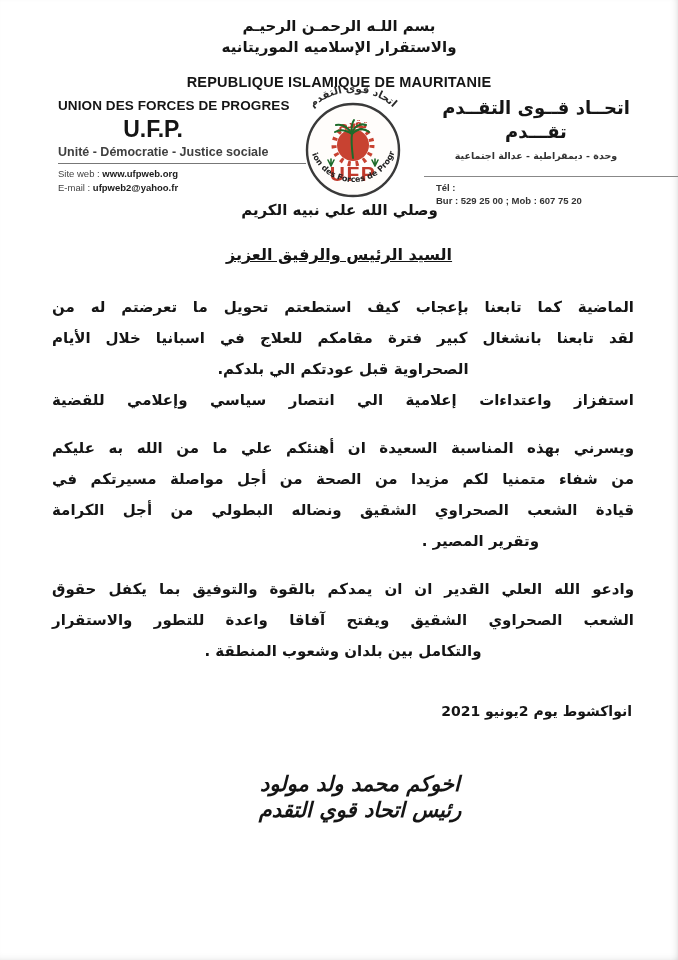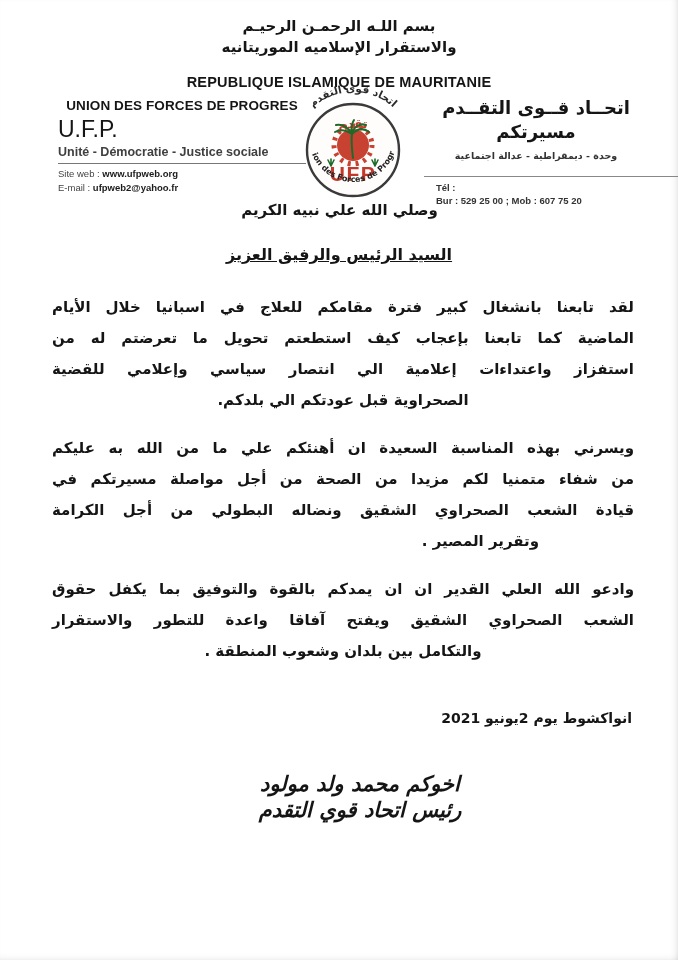--- a/index.html
+++ b/index.html
@@ -8,22 +8,22 @@
     background:#ffffff; overflow:hidden; color:#151515;
     font-family:"DejaVu Sans", sans-serif;
     box-shadow:inset -6px 0 10px -8px rgba(0,0,0,.25), inset 0 -6px 10px -8px rgba(0,0,0,.15);
   }
   
   .nat-header { position:absolute; top:16px; left:0; right:0; text-align:center; }
   .nat-ar { font-size:15px; font-weight:bold; direction:rtl; line-height:21px; }
   .nat-fr { font-family:"Liberation Sans", sans-serif; font-size:14.5px; font-weight:bold; letter-spacing:.2px; margin-top:16px; }
   
   .lh-left { position:absolute; left:58px; top:98px; width:248px; }
-  .lh-org  { font-family:"Liberation Sans", sans-serif; font-weight:bold; font-size:13.5px; letter-spacing:.1px;text-align:center; }
-  .lh-ufp  { font-family:"Liberation Sans", sans-serif; font-weight:normal; font-size:23px; margin:3px 0 2px 0; width:190px; }
+  .lh-org  { font-family:"Liberation Sans", sans-serif; font-weight:bold; font-size:13.5px; letter-spacing:.1px; }
+  .lh-ufp  { font-family:"Liberation Sans", sans-serif; font-weight:bold; font-size:23px; margin:3px 0 2px 0; text-align:center; width:190px; }
   .lh-motto{ font-family:"Liberation Sans", sans-serif; font-weight:bold; font-size:12.5px; color:#404040;
              border-bottom:1.5px solid #777; padding-bottom:4px; margin-bottom:3px; }
   .lh-small{ font-family:"Liberation Sans", sans-serif; font-size:9.5px; color:#444; line-height:14px; }
   .lh-small b { color:#1b1b1b; }
   .stamp { position:absolute; left:288px; top:82px; width:130px; height:122px; }
   .lh-right { position:absolute; left:430px; top:96px; width:212px; text-align:center; }
   .lh-right-ar1 { font-size:18px; font-weight:bold; direction:rtl; line-height:24px; }
   .lh-right-ar2 { font-size:18px; font-weight:bold; direction:rtl; line-height:24px; }
   .lh-right-motto { font-size:9.5px; font-weight:bold; direction:rtl; color:#333; margin-top:6px; padding-bottom:5px; }
   .lh-right-rule { position:absolute; left:424px; top:176px; right:0; border-top:1.5px solid #888; }
@@ -34,21 +34,21 @@
                 font-size:15px; font-weight:bold; direction:rtl; }
   .addressee  { position:absolute; top:245px; left:0; right:0; text-align:center;
                 font-size:16px; font-weight:bold; direction:rtl;text-decoration:underline; }
   .body-text { position:absolute; left:52px; right:44px; top:292px; direction:rtl; }
   .para { margin-bottom:17px; }
   .pline { font-size:15px; font-weight:bold; line-height:31px;
            text-align:justify; text-align-last:justify; }
   .pline.center { text-align:center; text-align-last:center; }
   .para .indent-right2 { text-align:right; text-align-last:right; padding-right:95px; }
   .dateline { position:absolute; top:703px; right:46px; direction:rtl;
-              font-size:14px; font-weight:bold;margin-top:7px; }
+              font-size:14px; font-weight:bold; }
   .signature { position:absolute; top:771px; left:42px; right:0; text-align:center; direction:rtl; }
   .sig-line { font-size:21px; font-weight:bold; line-height:26px;font-style:italic; }
 </style>
 </head>
 <body>
 
 <div class="page">
 
   <div class="nat-header">
     <div class="nat-ar">بسم اللـه الرحمـن الرحيـم</div>
@@ -97,38 +97,38 @@
       </g>
       <text x="65" y="99" text-anchor="middle" font-family="Liberation Sans, sans-serif" font-size="21" font-weight="bold" fill="#c0392b" letter-spacing="1.5">UFP</text>
       <text font-size="8" font-weight="bold" fill="#222">
         <textPath href="#arcBottom" startOffset="50%" text-anchor="middle">· Union des Forces de Progrès ·</textPath>
       </text>
     </svg>
   </div>
 
   <div class="lh-right">
     <div class="lh-right-ar1">اتحــاد قــوى التقــدم</div>
-    <div class="lh-right-ar2">مسيرتكم</div>
+    <div class="lh-right-ar2">تقـــدم</div>
     <div class="lh-right-motto">وحدة - ديمقراطية - عدالة اجتماعية</div>
   </div>
   <div class="lh-right-rule"></div>
   <div class="lh-tel">
     <div>Tél :</div>
     <div>Bur : 529 25 00   ;   Mob : 607 75 20</div>
   </div>
 
   <div class="salutation">وصلي الله علي نبيه الكريم</div>
   <div class="addressee">السيد الرئيس والرفيق العزيز</div>
 
   <div class="body-text">
     <div class="para">
+      <div class="pline">الماضية كما تابعنا بإعجاب  كيف استطعتم تحويل ما تعرضتم له من</div>
       <div class="pline">لقد تابعنا بانشغال كبير فترة مقامكم للعلاج في اسبانيا خلال الأيام</div>
-      <div class="pline">الماضية كما تابعنا بإعجاب  كيف استطعتم تحويل ما تعرضتم له من</div>
+      <div class="pline center">الصحراوية قبل عودتكم الي بلدكم.</div>
       <div class="pline">استفزاز واعتداءات إعلامية  الي انتصار سياسي وإعلامي للقضية</div>
-      <div class="pline center">الصحراوية قبل عودتكم الي بلدكم.</div>
     </div>
     <div class="para">
       <div class="pline">ويسرني بهذه المناسبة السعيدة ان أهنئكم علي ما من  الله به عليكم</div>
       <div class="pline">من شفاء متمنيا لكم مزيدا من الصحة من أجل مواصلة مسيرتكم في</div>
       <div class="pline">قيادة الشعب الصحراوي الشقيق ونضاله البطولي من أجل الكرامة</div>
       <div class="pline indent-right2">وتقرير المصير .</div>
     </div>
     <div class="para">
       <div class="pline">وادعو الله العلي القدير ان ان يمدكم بالقوة والتوفيق بما يكفل حقوق</div>
       <div class="pline">الشعب الصحراوي الشقيق ويفتح آفاقا واعدة للتطور والاستقرار</div>

